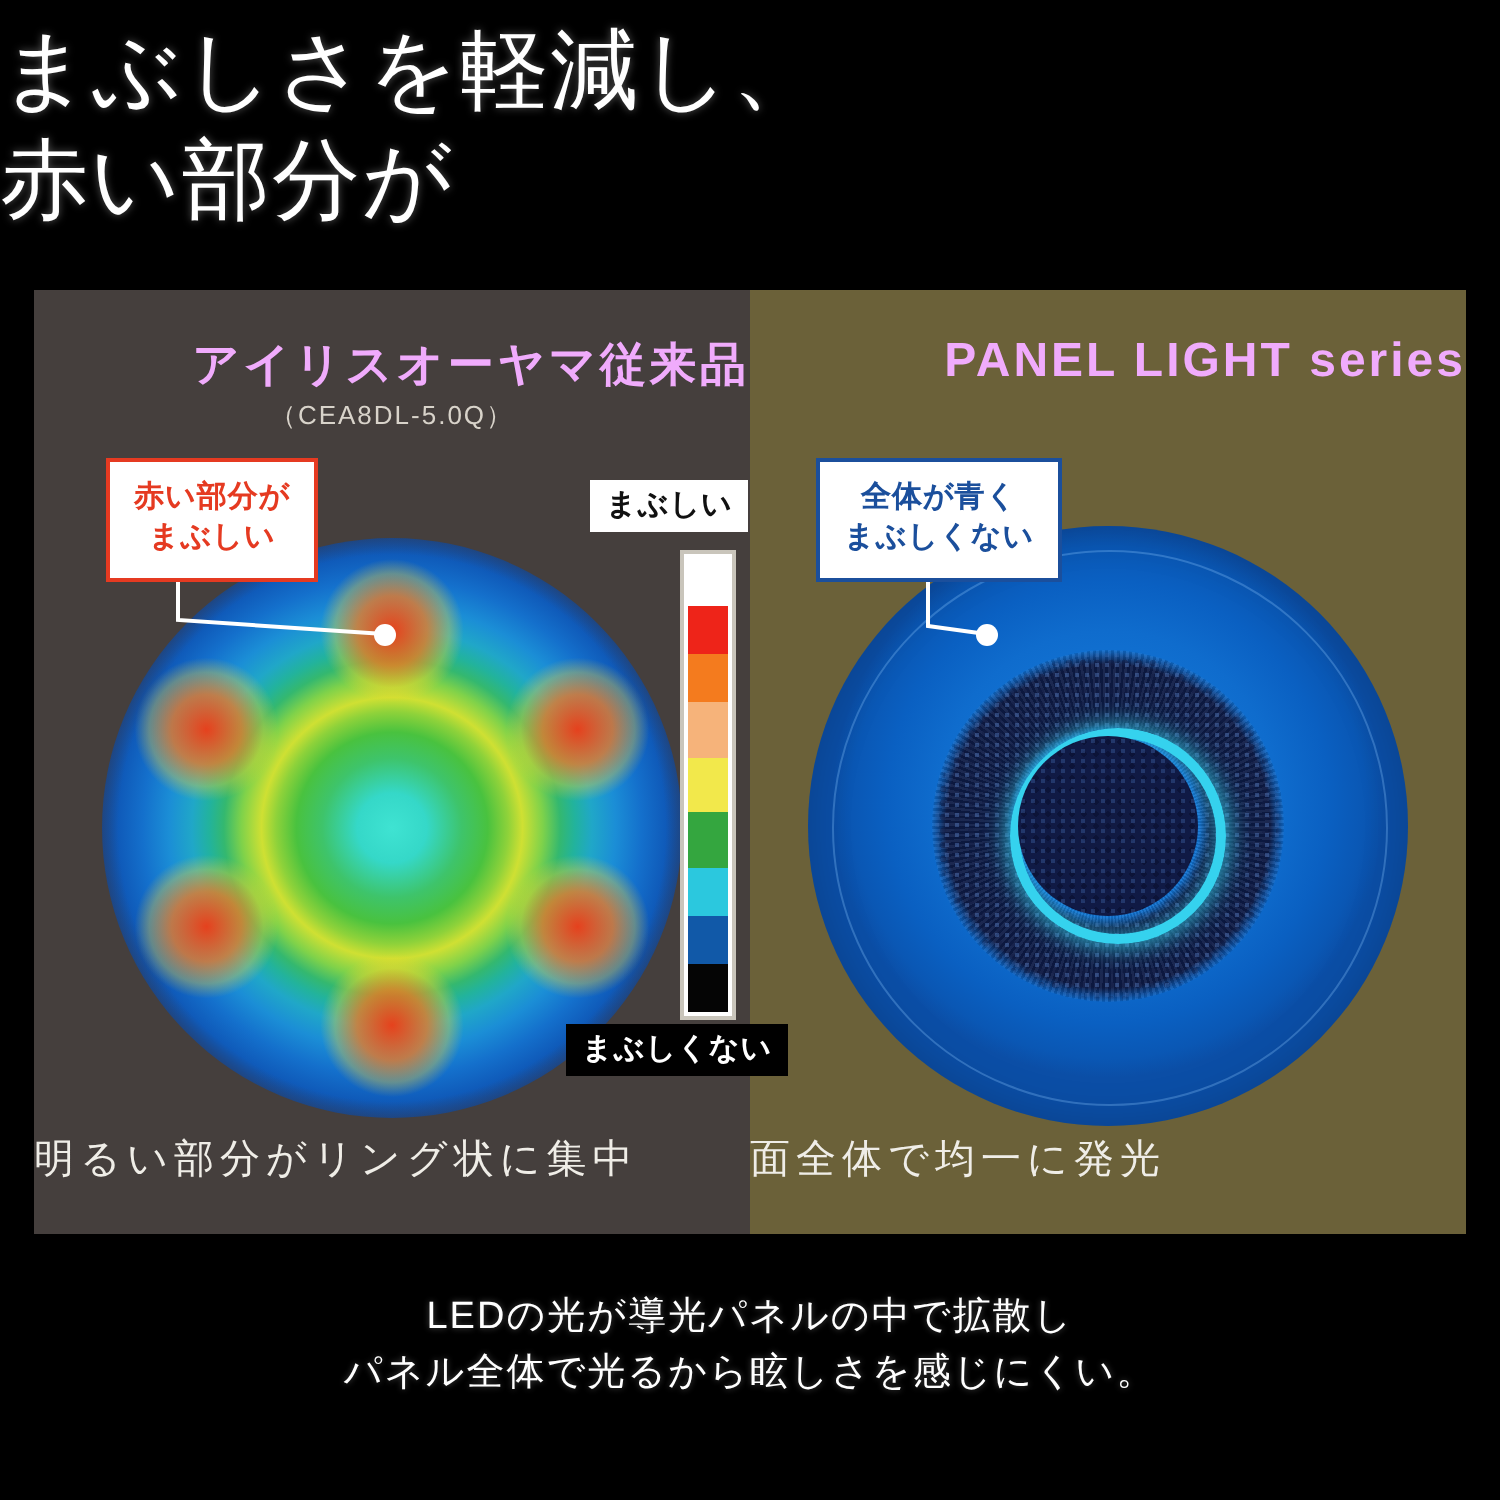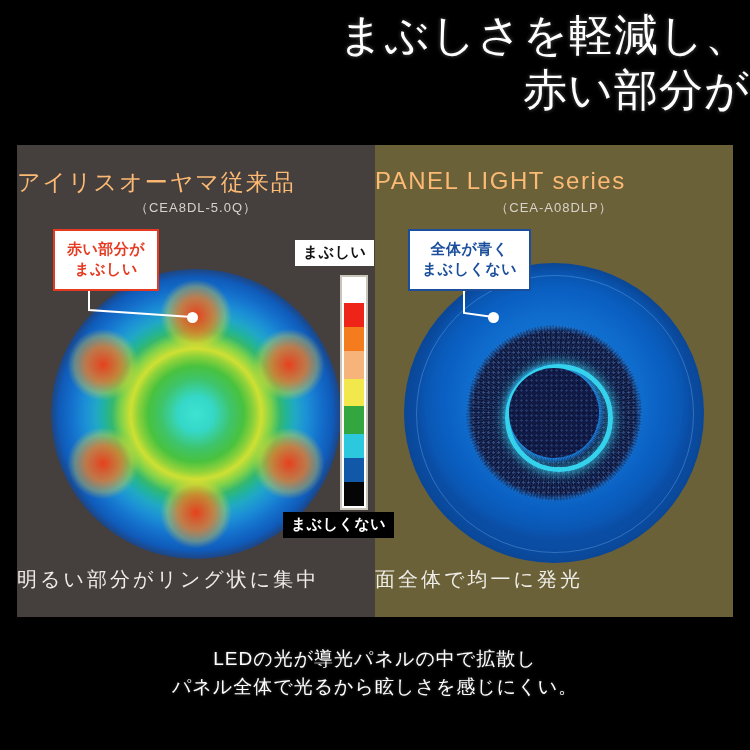--- a/index.html
+++ b/index.html
@@ -14,21 +14,21 @@
     font-family: "Liberation Sans", "DejaVu Sans", sans-serif;
     position: relative;
   }
 
   
   #headline {
     position: absolute;
     left: 0;
     top: 8px;
     width: 750px;
-    text-align: right;
+    text-align: left;
     color: #ffffff;
     font-family: "Liberation Serif", "DejaVu Serif", serif;
     font-size: 44px;
     line-height: 1.25;
     letter-spacing: 1px;
     text-shadow: 0 0 4px rgba(255,255,255,.35);
   }
   #headline .line1 { display:block; }
   #headline .line2 { display:block; }
 
@@ -47,25 +47,25 @@
     overflow: hidden;
   }
   #panel-left  { width: 358px; background: #453F3D; }
   #panel-right { width: 358px; background: #6B6139; }
 
   .panel-title {
     position: absolute;
     left: 0;
     width: 100%;
     top: 22px;
-    text-align: left;
-    color: #fdba74;
+    text-align: right;
+    color: #f0abfc;
     font-size: 23px;
     letter-spacing: 2px;
-    font-weight: 400;
+    font-weight: 700;
   }
   #panel-right .panel-title { font-size: 24px; letter-spacing: 1.5px; }
   .panel-model {
     position: absolute;
     left: 0;
     width: 100%;
     top: 54px;
     text-align: center;
     color: #D8D3CA;
     font-size: 13px;
@@ -315,21 +315,20 @@
     <svg class="leader" style="left:0;top:0;width:358px;height:472px;">
       <polyline points="72,145 72,165 175,172" fill="none" stroke="#ffffff" stroke-width="2"></polyline>
     </svg>
     <div class="leader-dot" style="left:170px;top:167px;"></div>
 
     <div class="panel-caption">明るい部分がリング状に集中</div>
   </div>
 
   <div class="panel" id="panel-right">
     <div class="panel-title">PANEL LIGHT series</div>
-    <div class="panel-model">（CEA-A08DLP）</div>
 
     <div class="map" id="map-right">
       <div class="disc-edge"></div>
       <div class="dark-annulus"></div>
       <div class="speckle"></div>
       <div class="cyan-ring"></div>
       <div class="inner-dark"></div>
     </div>
 
     <svg class="leader" style="left:0;top:0;width:358px;height:472px;">

